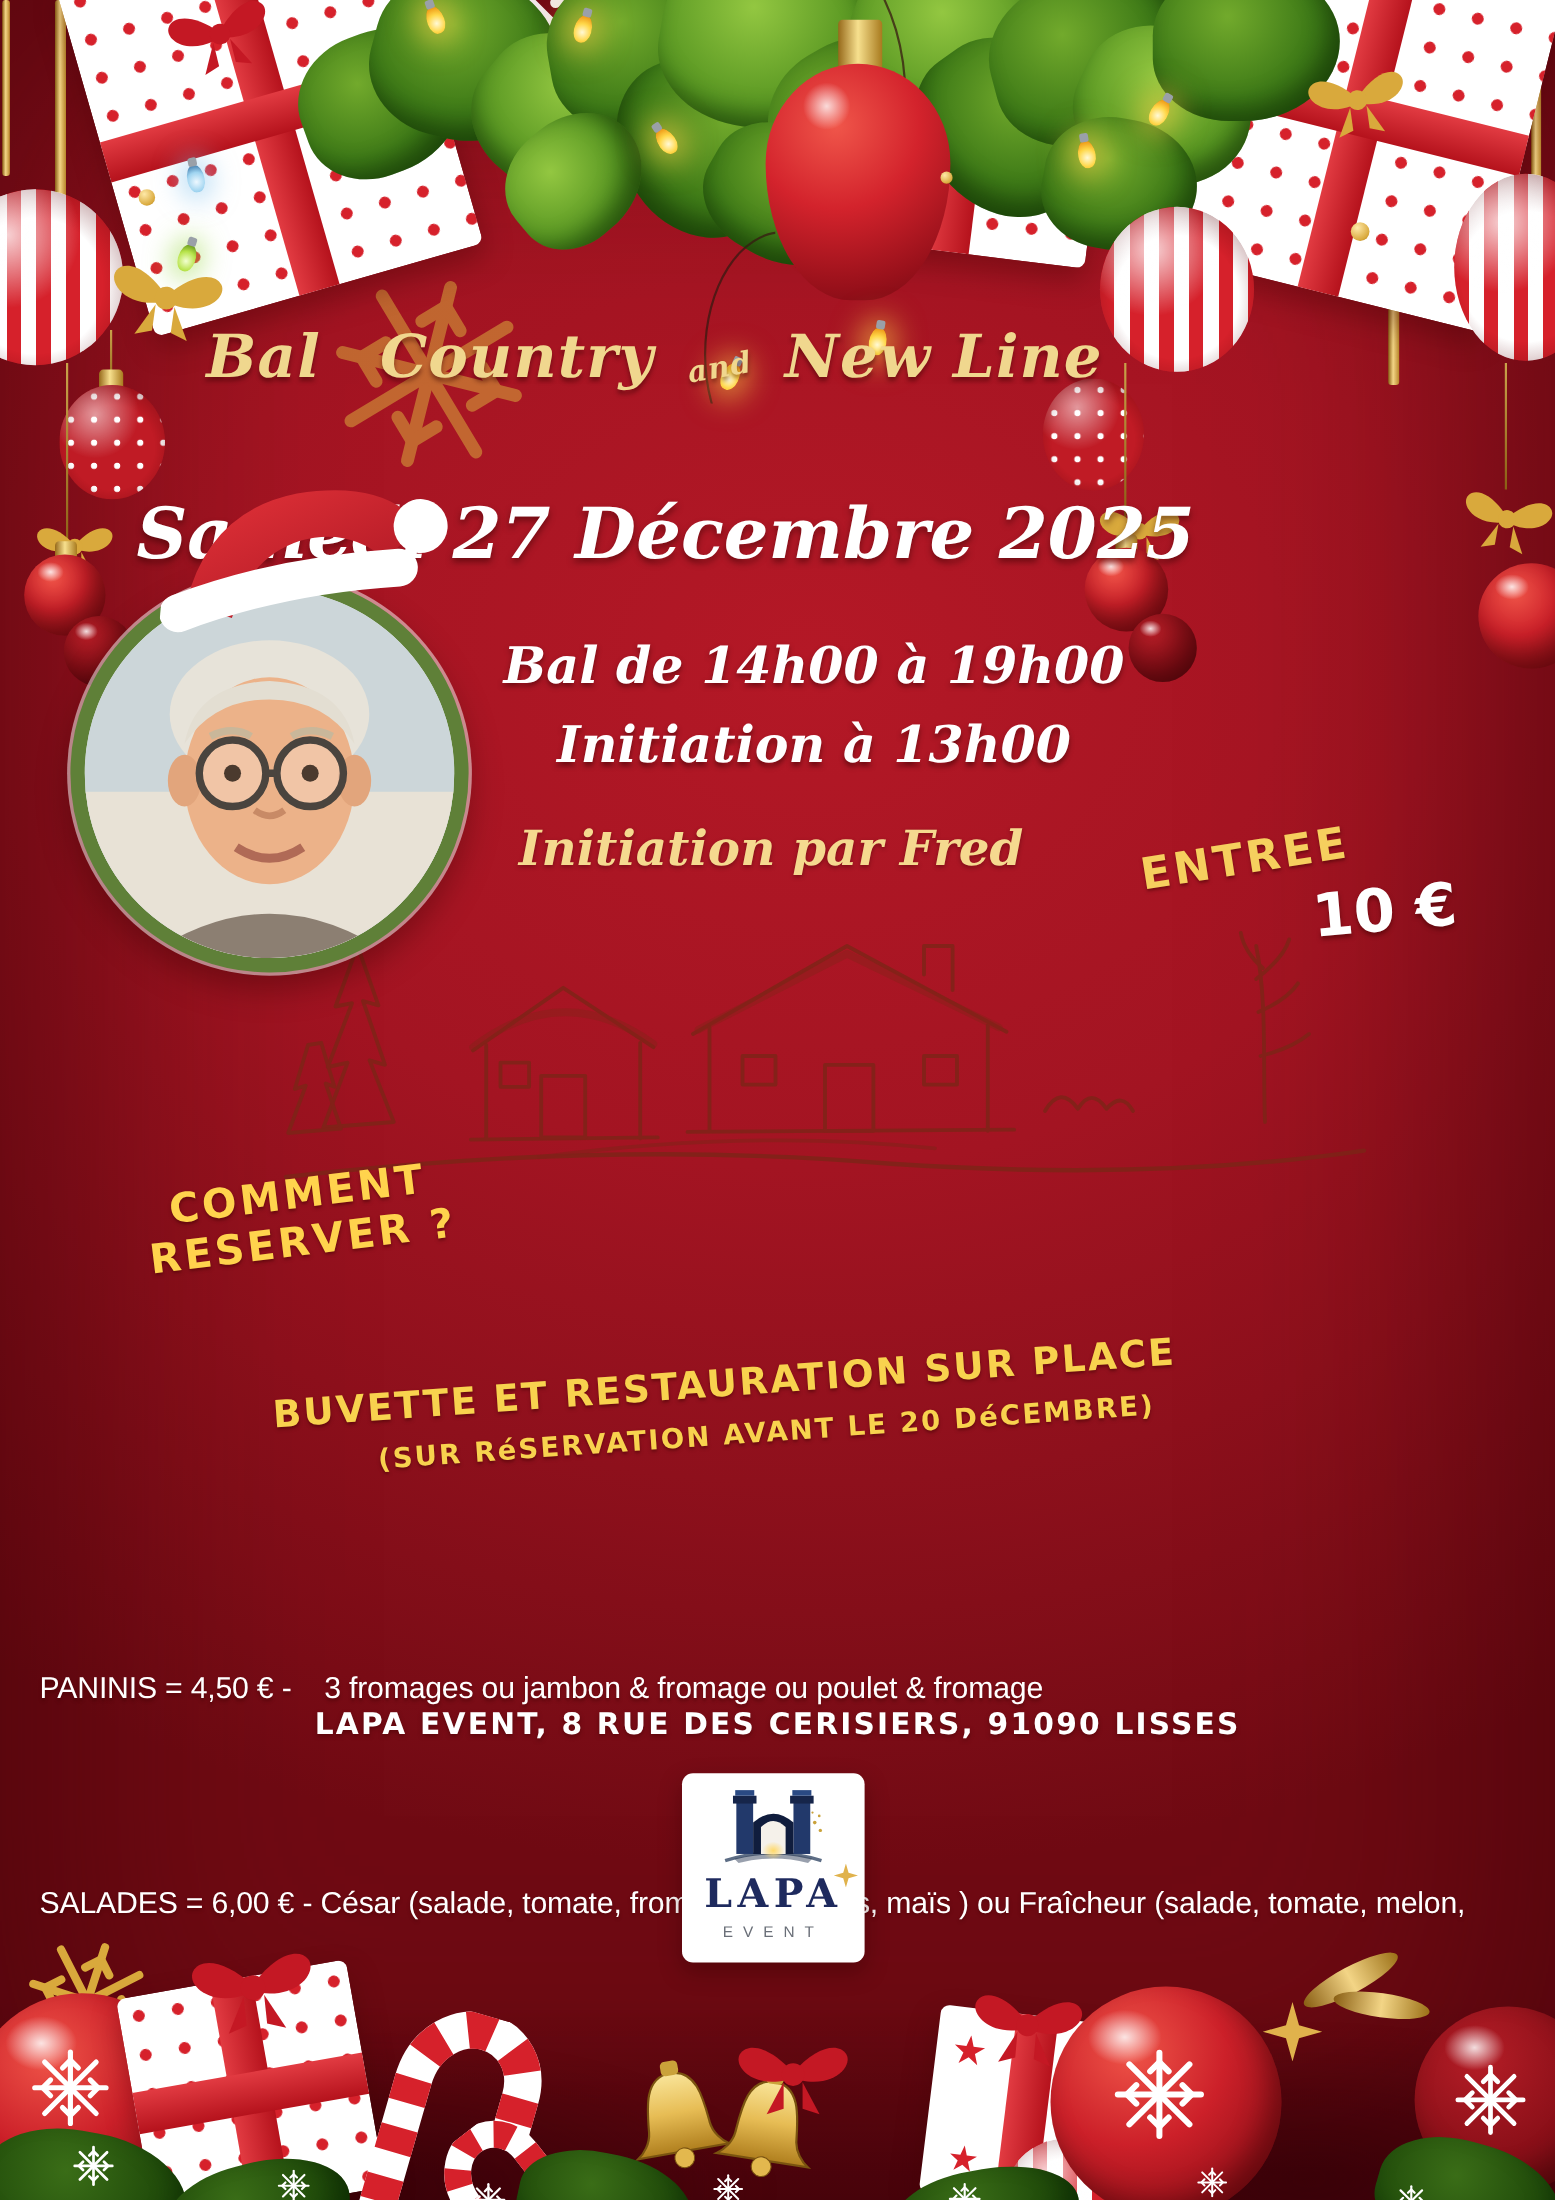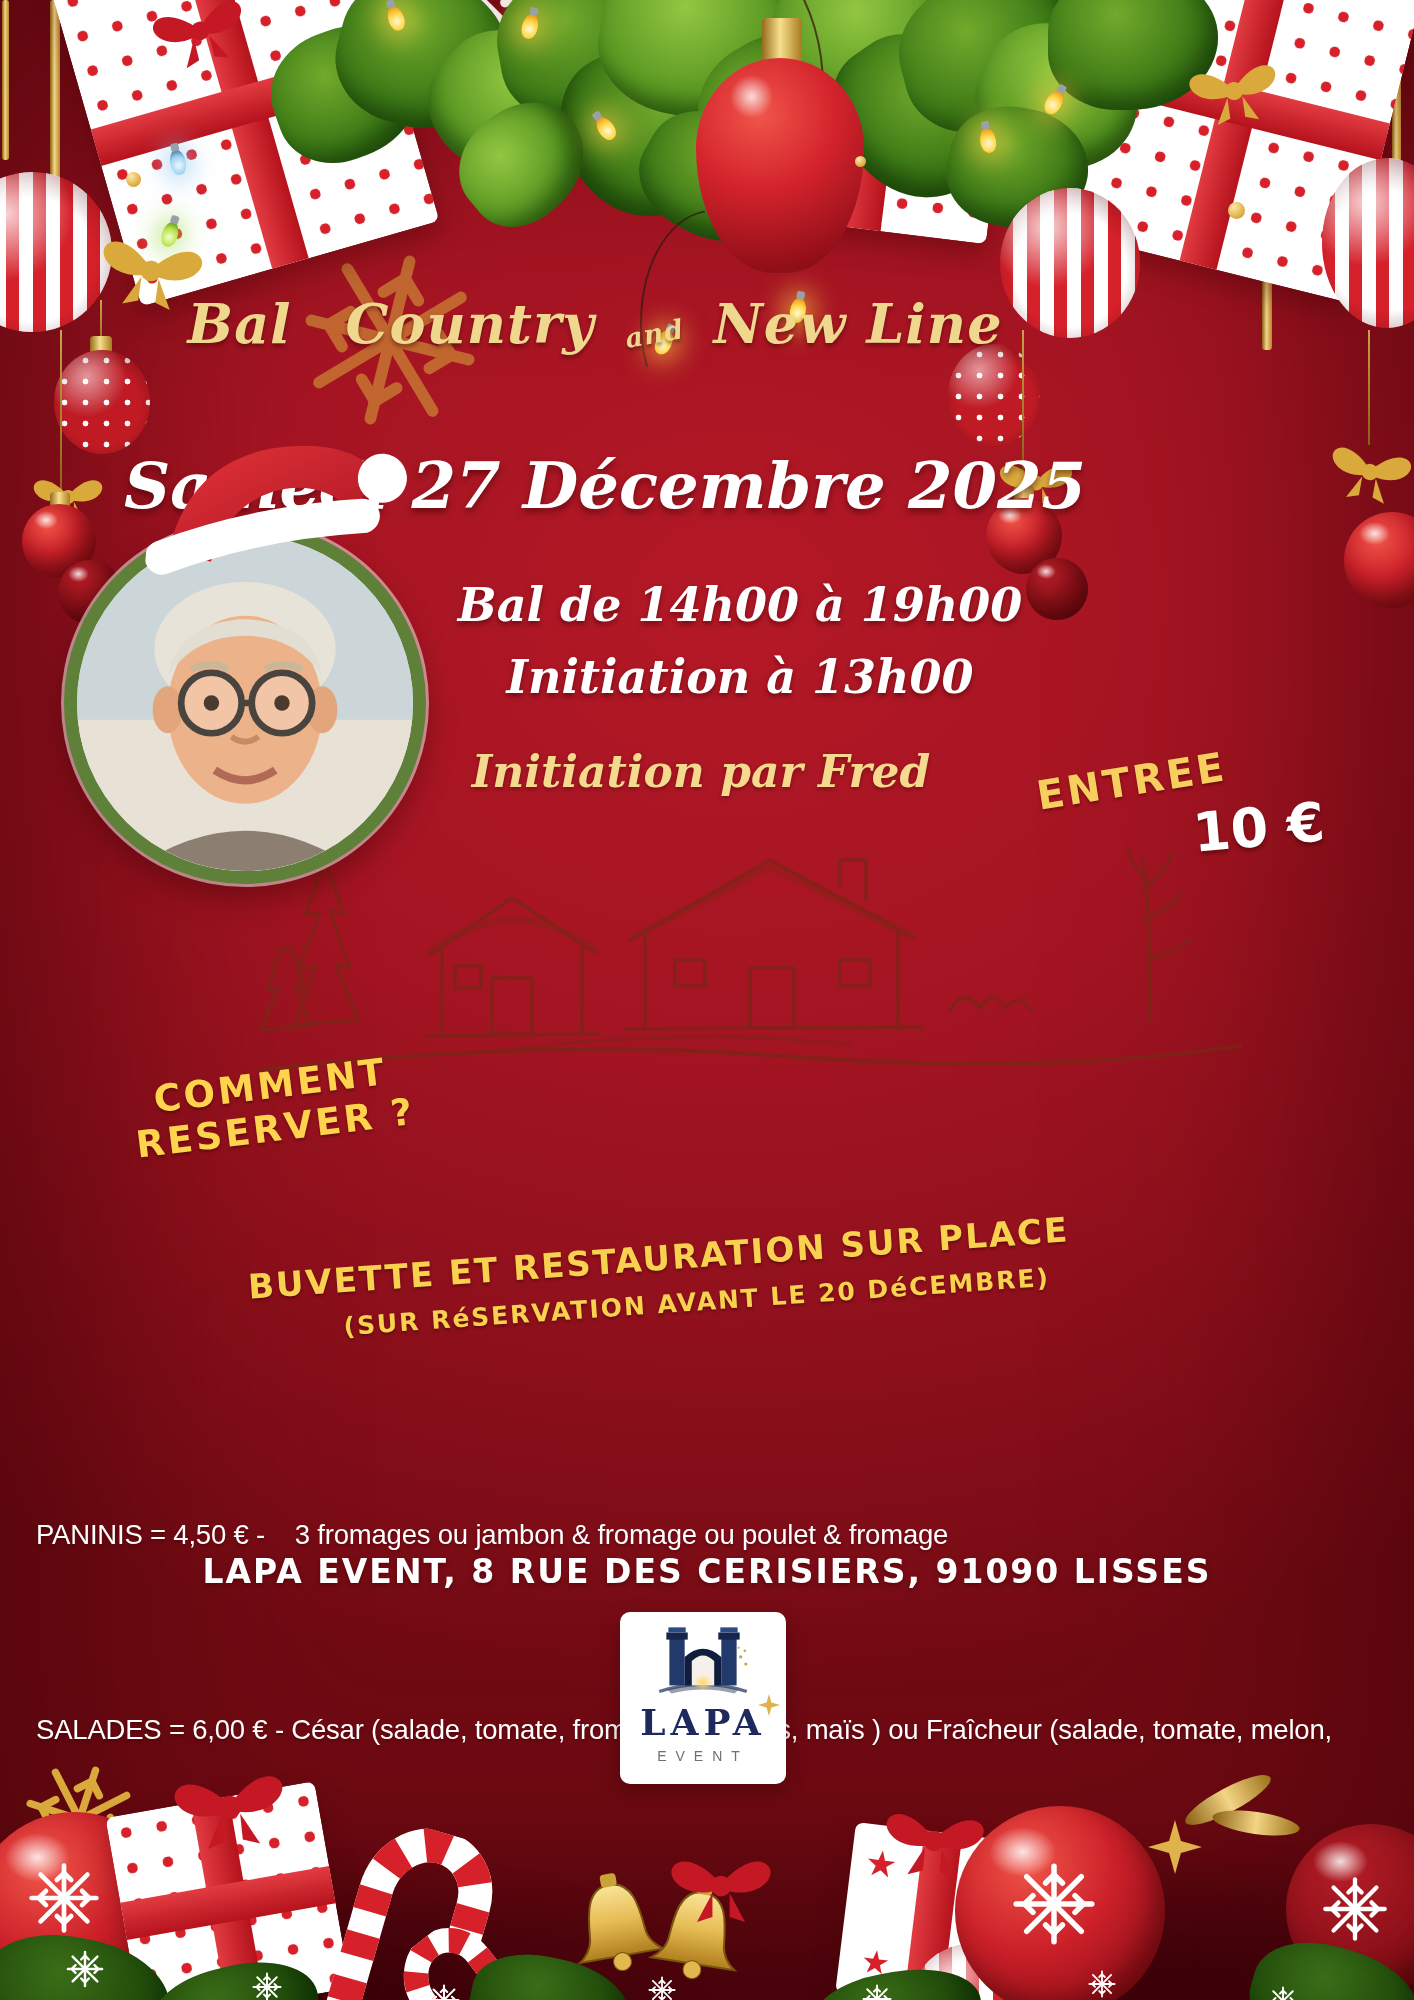--- a/index.html
+++ b/index.html
@@ -77,21 +77,21 @@
   .t-comment{position:absolute;left:28px;top:1064px;width:490px;text-align:center;font-size:37px;letter-spacing:3px;
     color:#ffd34d;transform:rotate(-7deg);text-shadow:0 2px 3px rgba(60,0,0,.5);}
   .t-email{position:absolute;left:398px;top:1126px;font-size:30px;font-weight:700;color:#ffffff;
     text-shadow:0 2px 3px rgba(60,0,0,.5);}
   .t-buvette{position:absolute;left:240px;top:1238px;width:840px;text-align:center;transform:rotate(-4deg);
     color:#f8d24e;text-shadow:0 2px 3px rgba(60,0,0,.5);}
   .t-buvette .h{font-size:34px;letter-spacing:2px;}
   .t-buvette .s{font-size:25px;letter-spacing:2px;margin-top:12px;margin-left:70px;}
   .t-menu{position:absolute;left:36px;top:1372px;font-size:27.5px;color:#ffffff;line-height:65px;
     white-space:pre;letter-spacing:-0.2px;text-shadow:0 2px 3px rgba(60,0,0,.45);}
-  .t-address{position:absolute;left:0;top:1552px;width:1414px;text-align:center;font-size:33px;letter-spacing:2px;
+  .t-address{position:absolute;left:0;top:1552px;width:1414px;text-align:center;font-size:27px;letter-spacing:2px;
     color:#ffffff;text-shadow:0 2px 4px rgba(60,0,0,.5);}
   
   .avatar{position:absolute;left:64px;top:522px;width:336px;height:336px;border-radius:50%;
     border:13px solid #5f8038;box-shadow:0 0 0 3px rgba(255,255,255,.5),0 14px 30px rgba(50,0,0,.4);
     overflow:hidden;background:#dfe6e6;}
   .avatar svg{display:block;width:100%;height:100%;}
   .santa-hat{position:absolute;left:150px;top:424px;width:268px;height:180px;transform:rotate(5deg);}
   
   .logo{position:absolute;left:620px;top:1612px;width:166px;height:172px;background:#ffffff;border-radius:10px;
     box-shadow:0 8px 20px rgba(50,0,0,.4);display:flex;flex-direction:column;align-items:center;padding-top:10px;box-sizing:border-box;}

